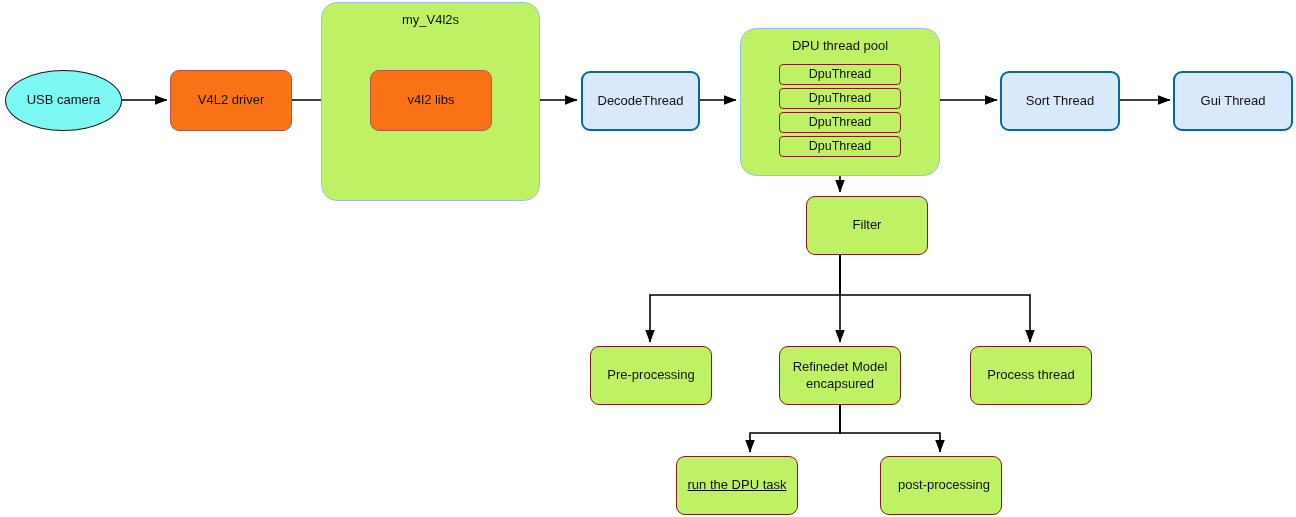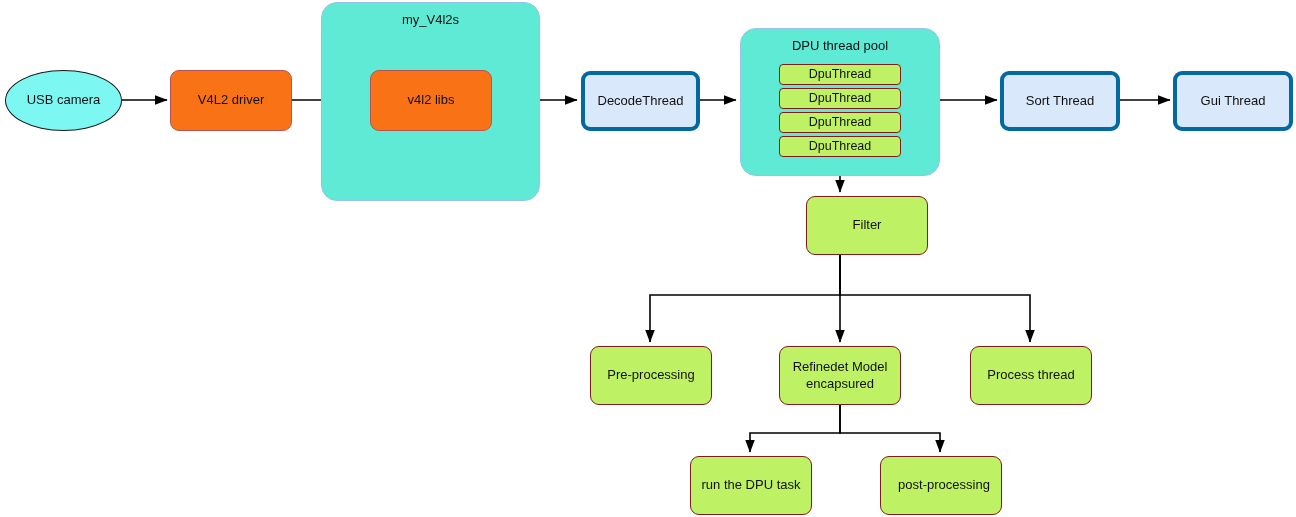--- a/index.html
+++ b/index.html
@@ -3,26 +3,26 @@
 <meta charset="utf-8">
 <style>
   html,body{margin:0;padding:0;background:#ffffff;}
   body{width:1296px;height:517px;font-family:"Liberation Sans",sans-serif;}
   #canvas{position:relative;width:1296px;height:517px;overflow:hidden;background:#fff;}
 
   .node{position:absolute;box-sizing:border-box;display:flex;align-items:center;
         justify-content:center;text-align:center;border-radius:9px;
         font-size:13px;color:#111111;line-height:1.25;padding:2px 6px;}
 
-  .blue{background:#dae8fc;border:4px solid #0369a1;}
+  .blue{background:#dae8fc;border:2px solid #0369a1;}
   .pink{background:#f97316;border:1px solid #b85450;}
   .yellow{background:#bef264;border:1px solid #7f1d1d;}
   .cyan{background:#7cf7f2;border:1px solid #1a1a1a;border-radius:50%;}
 
-  .container{position:absolute;box-sizing:border-box;background:#5eead4;
+  .container{position:absolute;box-sizing:border-box;background:#bef264;
              border:1px solid #9cc0e8;border-radius:16px;}
   .container-title{position:absolute;left:0;right:0;top:9px;text-align:center;
                    font-size:13px;color:#111111;}
 
   .small{font-size:12.5px;}
 
   svg.edges{position:absolute;left:0;top:0;width:1296px;height:517px;overflow:visible;}
 </style>
 </head>
 <body>
@@ -77,17 +77,17 @@
   <div class="node blue" style="left:1173px;top:71px;width:120px;height:60px;">Gui Thread</div>
 
   <div class="node yellow" style="left:779px;top:196px;width:122px;height:59px;margin-left:27px;">Filter</div>
 
   <div class="node yellow" style="left:590px;top:346px;width:122px;height:59px;">Pre-processing</div>
 
   <div class="node yellow" style="left:779px;top:346px;width:122px;height:59px;">Refinedet Model encapsured</div>
 
   <div class="node yellow" style="left:970px;top:346px;width:122px;height:59px;">Process thread</div>
 
-  <div class="node yellow" style="left:690px;top:456px;width:122px;height:59px;">run the DPU task</div>
+  <div class="node yellow" style="left:676px;top:456px;width:122px;height:59px;text-decoration:underline;">run the DPU task</div>
 
   <div class="node yellow" style="left:880px;top:456px;width:122px;height:59px;padding-left:12px;">post-processing</div>
 
 </div>
 
 </body></html>

